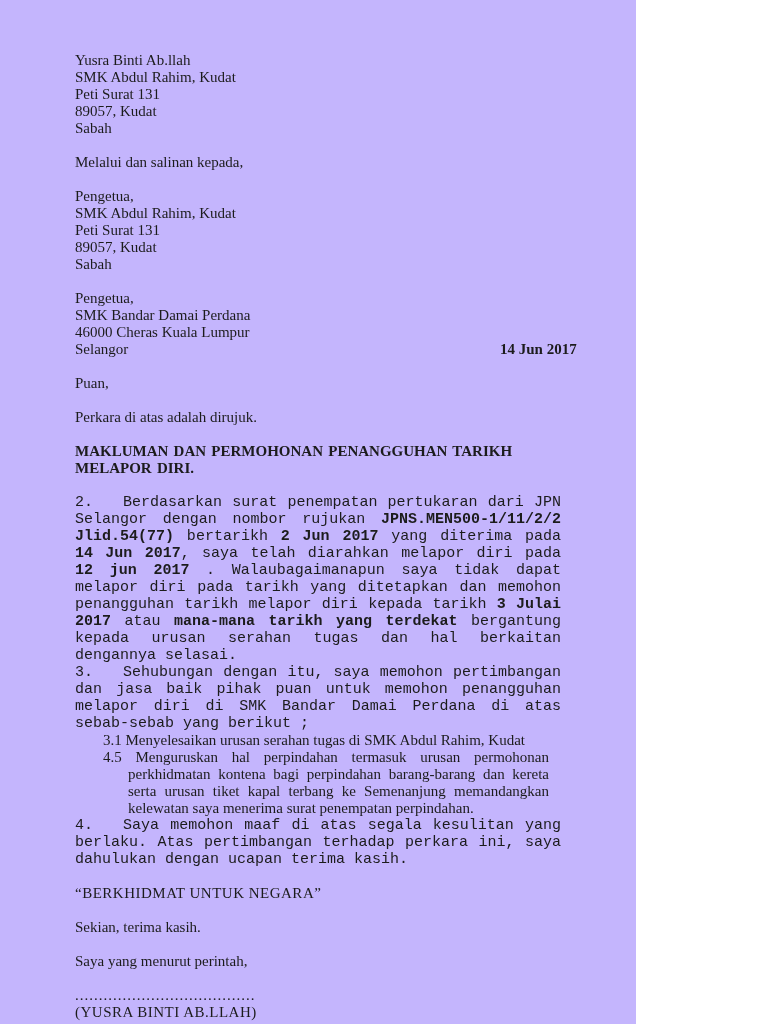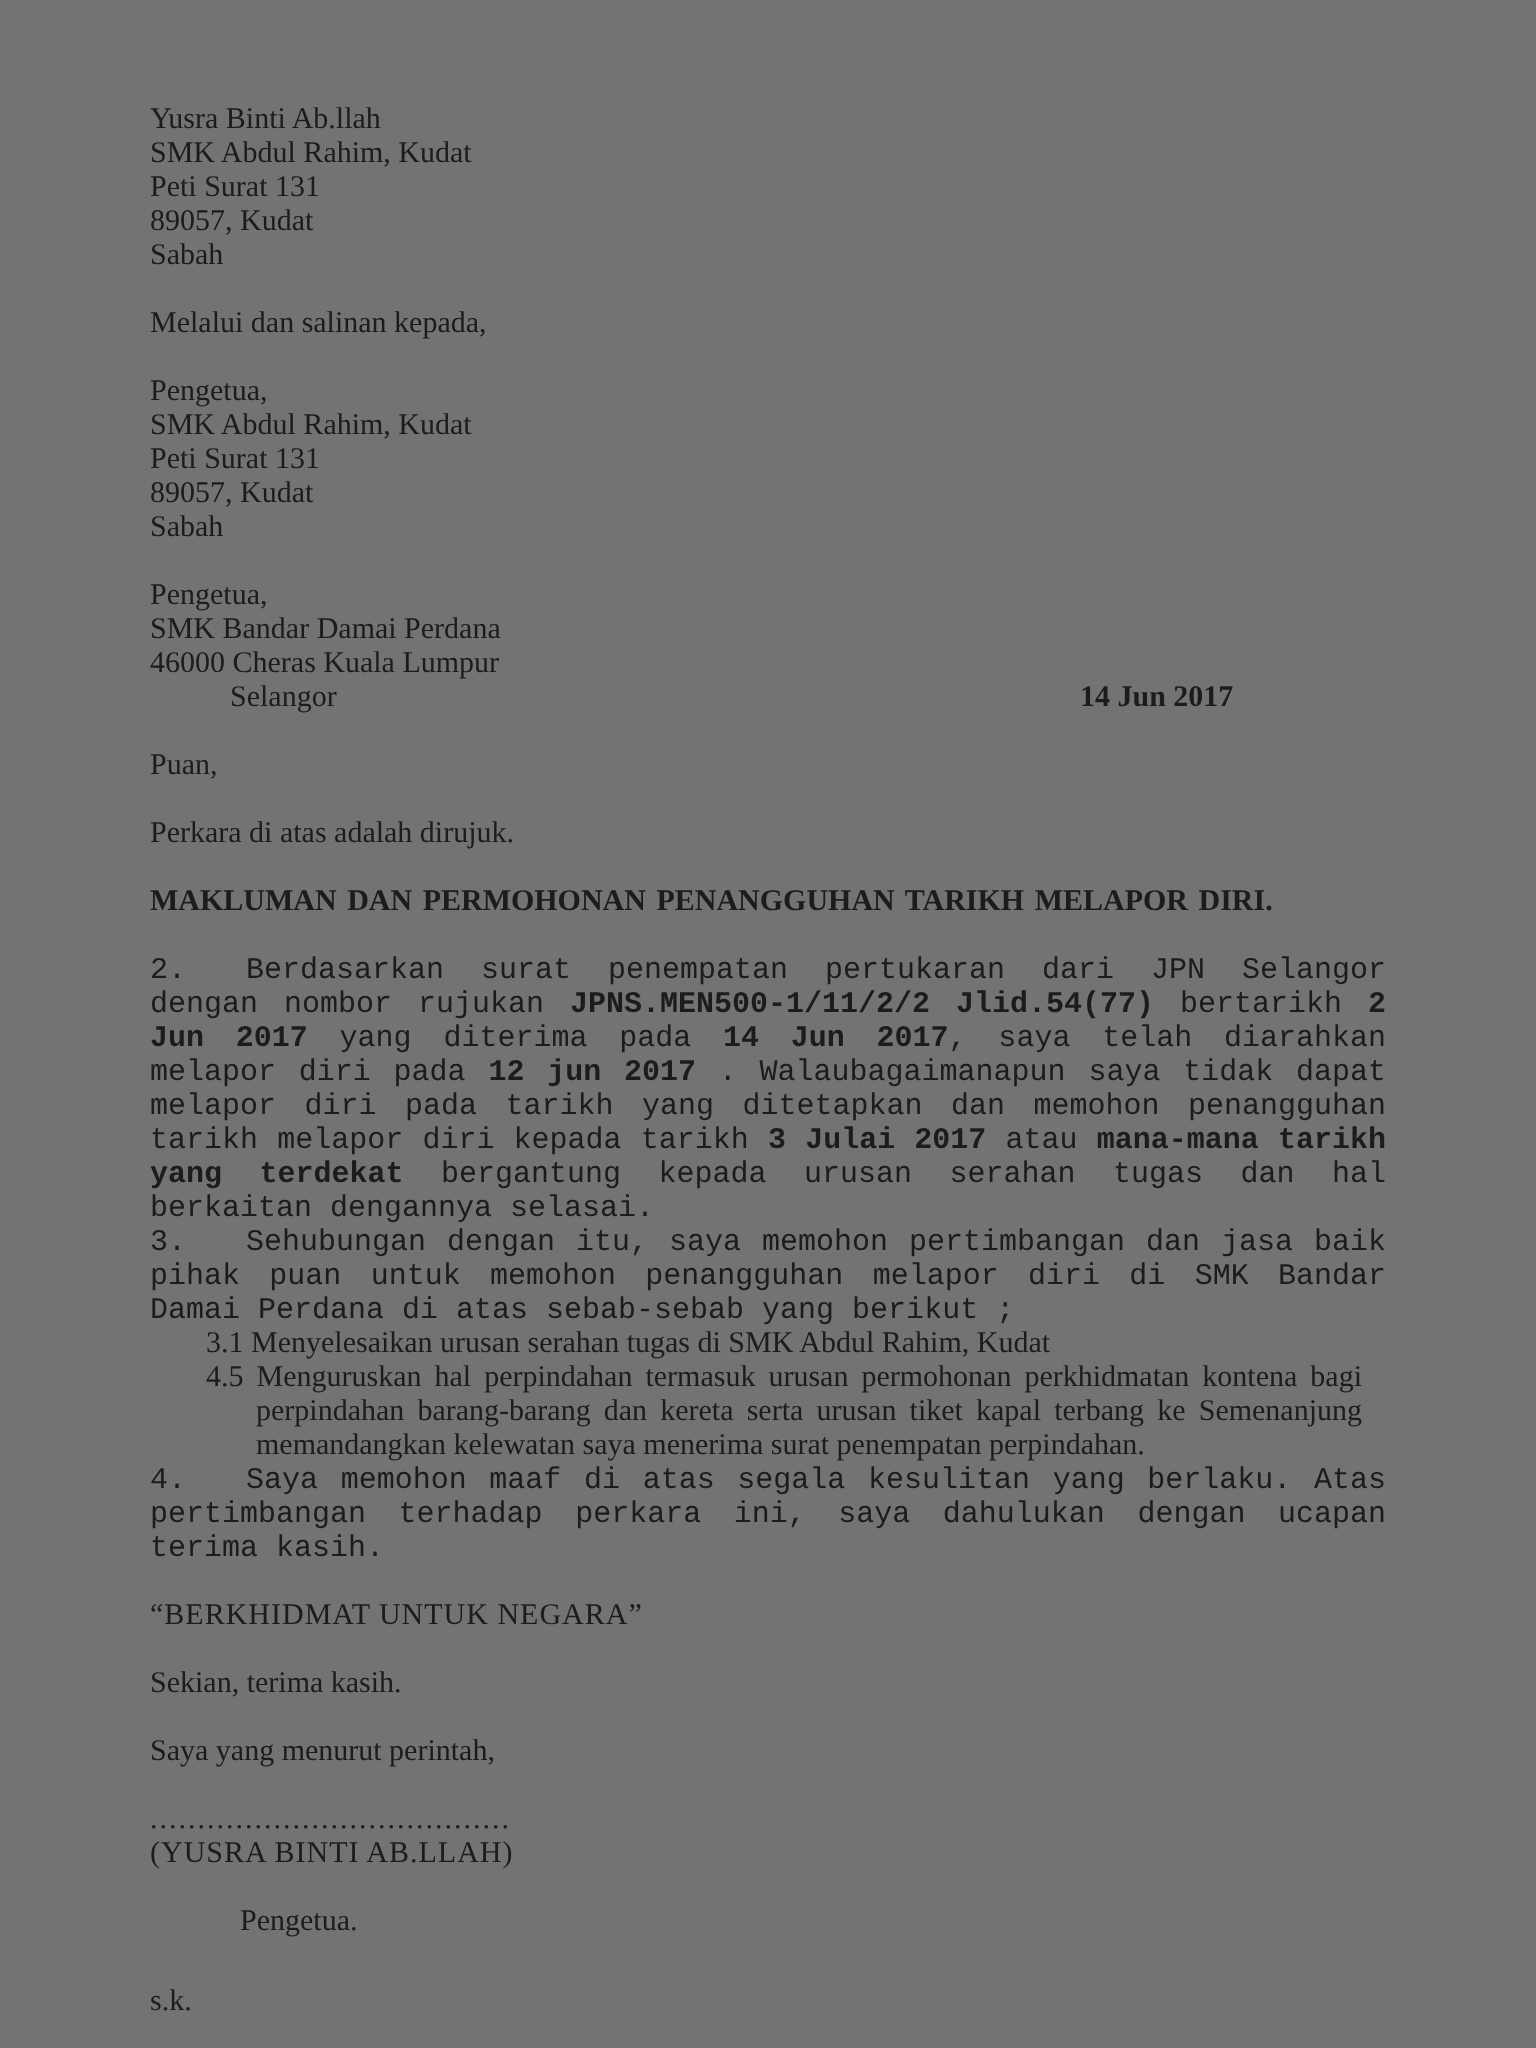--- a/index.html
+++ b/index.html
@@ -1,33 +1,33 @@
 <!DOCTYPE html>
 <html><head>
 <meta charset="utf-8">
 <style>
   html,body{margin:0;padding:0;background:#ffffff;}
   .page{
     position:relative;
-    width:768px;height:1024px;
+    width:636px;height:1024px;
     box-sizing:border-box;
-    background:#737373;
+    background:#c4b5fd;
     color:#1c1c1c;
     font-family:"Liberation Serif","DejaVu Serif",serif;
     font-size:15px;
     line-height:17px;
     padding:52px 75px 0 75px;
     overflow:hidden;
   }
   .block{margin:0 0 17px 0;}
   .line{white-space:nowrap;}
   .justify{text-align:justify;font-family:Liberation Mono, monospace;}
   .tab{display:inline-block;width:30px;}
   .subject{font-weight:bold;word-spacing:1.5px;}
-  .addr-last{position:relative;margin-left:40px;}
+  .addr-last{position:relative;}
   .date{position:absolute;left:425px;top:0;font-weight:bold;white-space:nowrap;}
   .sub{margin:0 12px 0 28px;padding-left:25px;text-indent:-25px;text-align:justify;}
   .para{margin:0;}
   .motto{letter-spacing:.5px;}
   .dots{letter-spacing:1px;}
   .sig-name{letter-spacing:.5px;}
   .cc{display:flex;margin:0 0 17px 0;}
   .cc-label{width:45px;flex:0 0 45px;margin-top:40px;}
   .fail{margin-left:69px;}
   b{font-weight:bold;}

